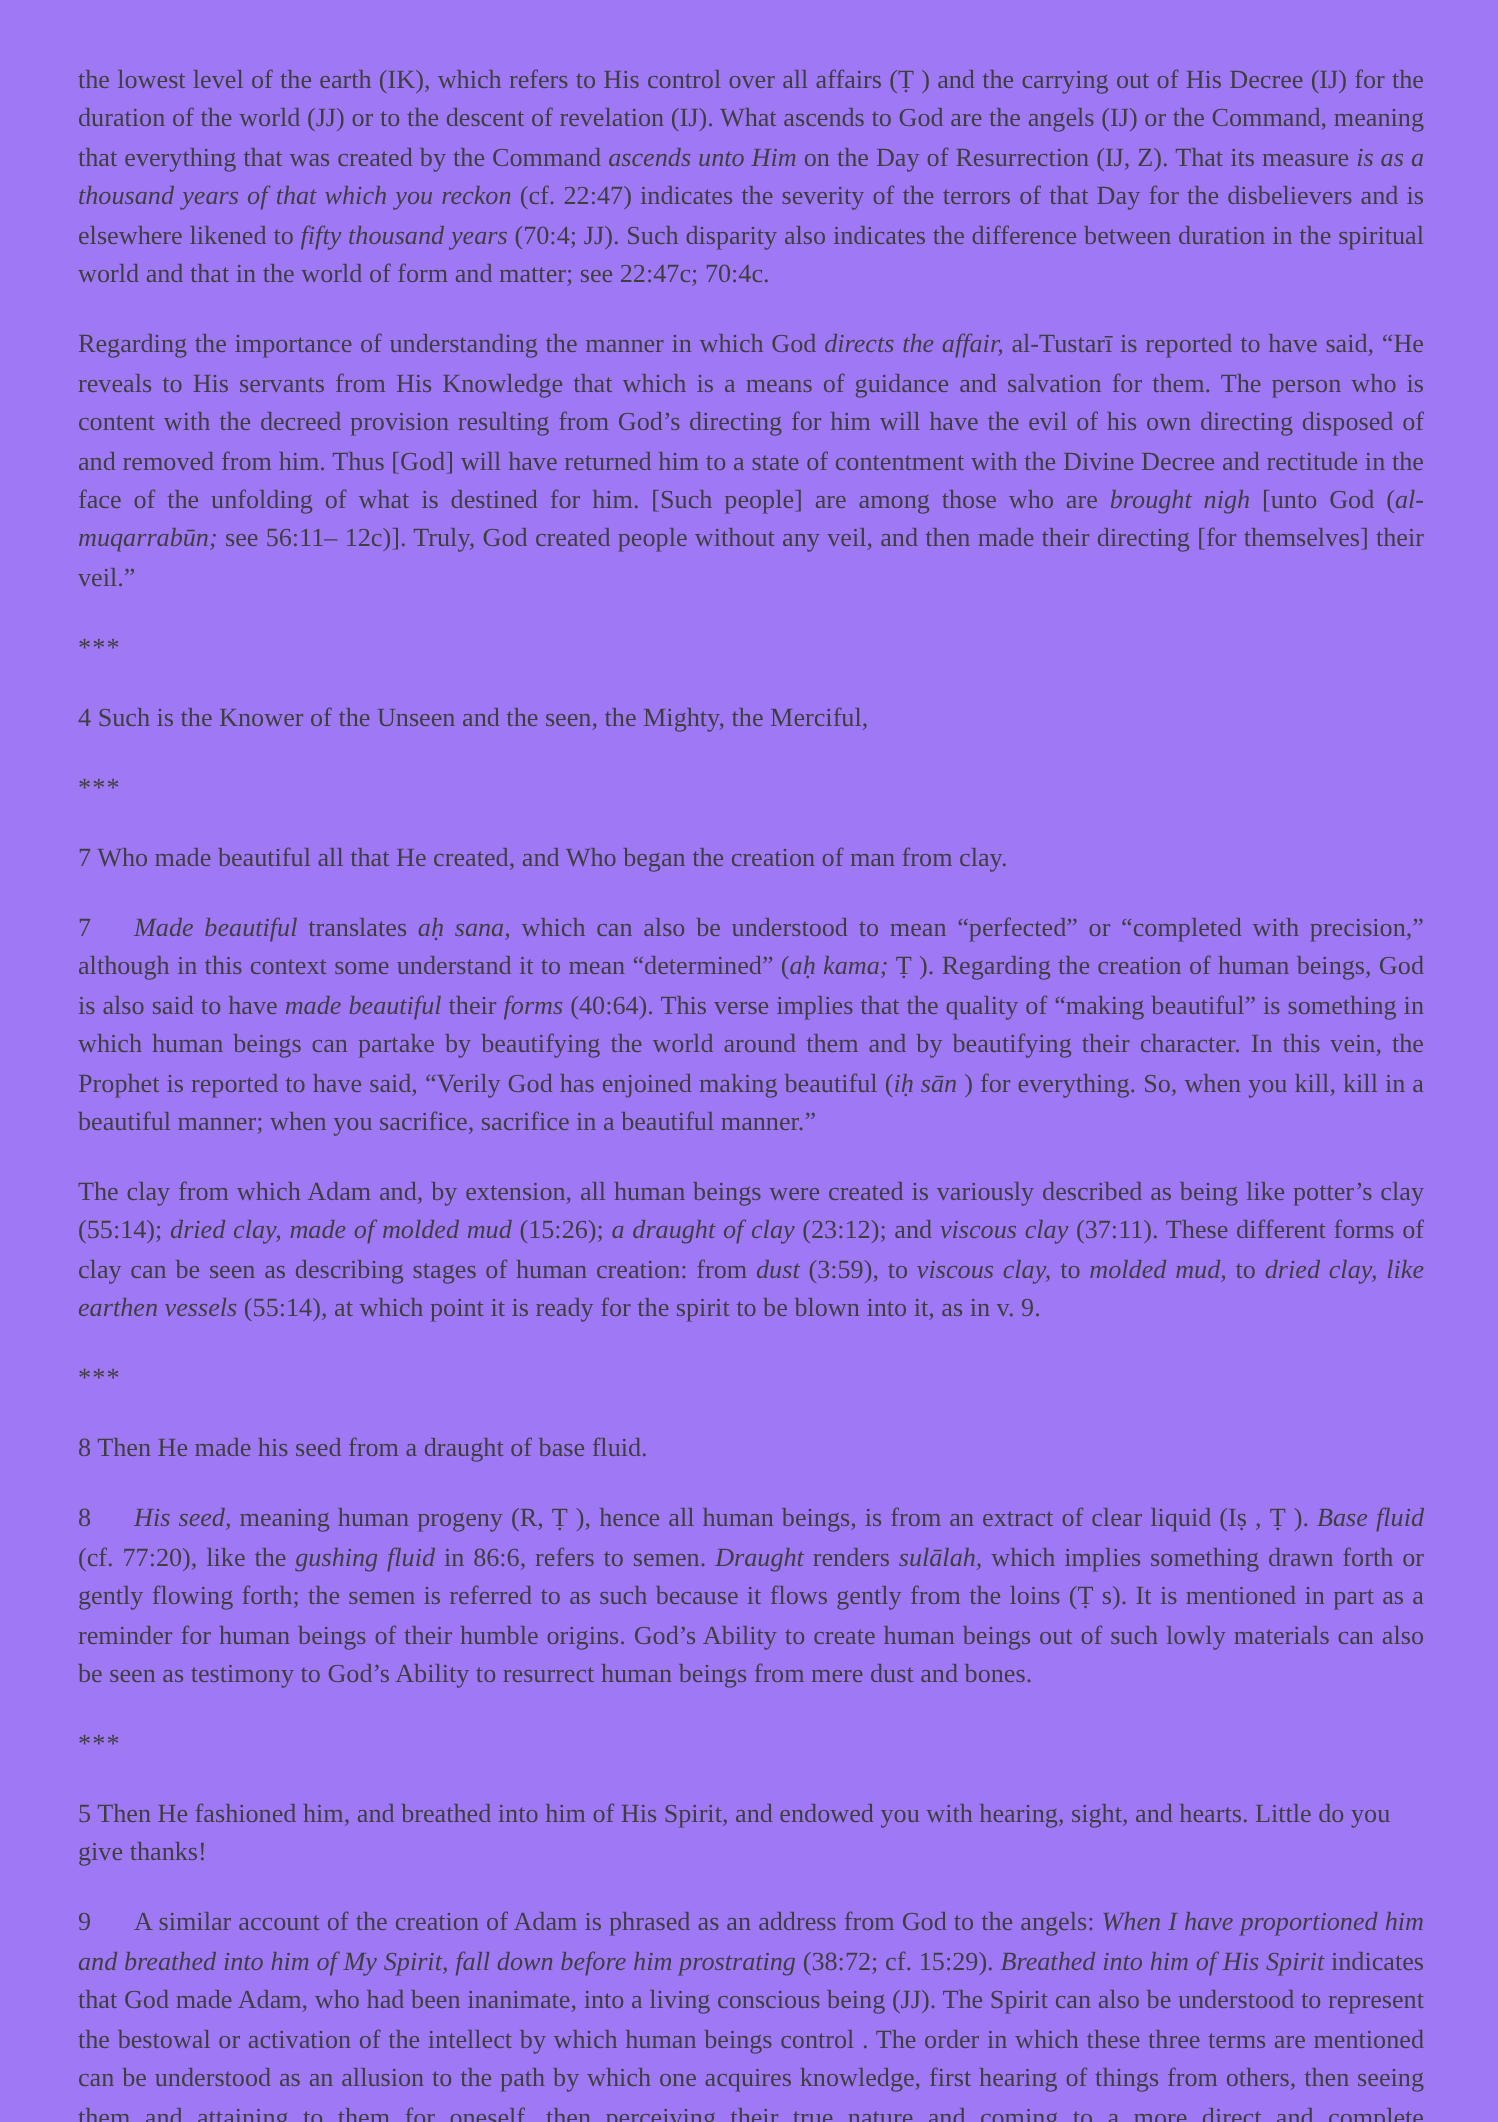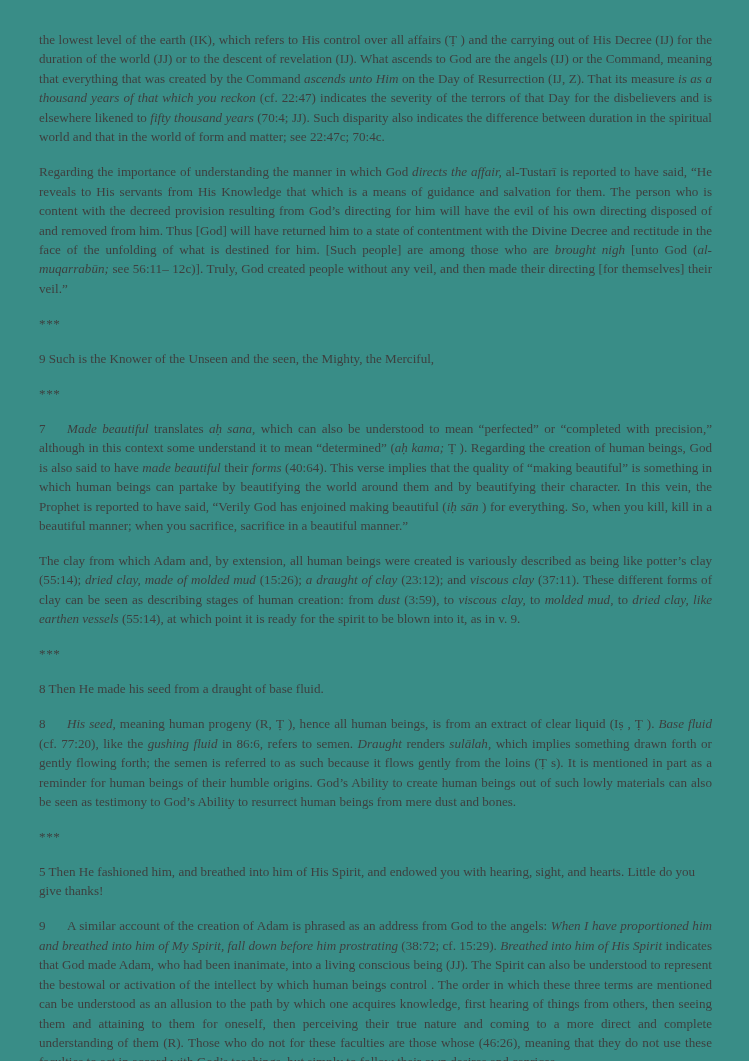--- a/index.html
+++ b/index.html
@@ -12,21 +12,21 @@
     width: 749px;
     height: 1061px;
     font-family: "Liberation Serif", "DejaVu Serif", serif;
     color: #1a1a1a;
     overflow: hidden;
   }
   .page {
     position: relative;
     width: 749px;
     height: 1061px;
-    background: #0f766e;
+    background: #8b5cf6;
     box-sizing: border-box;
     padding: 30px 37px 0 39px;
   }
   .block {
     font-size: 13.1px;
     line-height: 19.45px;
     text-align: justify;
     text-justify: inter-word;
     margin: 0 0 15.5px 0;
     color: #151515;
@@ -67,22 +67,23 @@
   }
 </style>
 </head>
 <body>
 
 <div class="page">
   <div id="content">
       <p class="block" id="para-intro-1">the lowest level of the earth (IK), which refers to His control over all affairs (Ṭ ) and the carrying out of His Decree (IJ) for the duration of the world (JJ) or to the descent of revelation (IJ). What ascends to God are the angels (IJ) or the Command, meaning that everything that was created by the Command <i>ascends unto Him</i> on the Day of Resurrection (IJ, Z). That its measure <i>is as a thousand years of that which you reckon</i> (cf. 22:47) indicates the severity of the terrors of that Day for the disbelievers and is elsewhere likened to <i>fifty thousand years</i> (70:4; JJ). Such disparity also indicates the difference between duration in the spiritual world and that in the world of form and matter; see 22:47c; 70:4c.</p>
       <p class="block" id="para-intro-2">Regarding the importance of understanding the manner in which God <i>directs the affair,</i> al-Tustarī is reported to have said, “He reveals to His servants from His Knowledge that which is a means of guidance and salvation for them. The person who is content with the decreed provision resulting from God’s directing for him will have the evil of his own directing disposed of and removed from him. Thus [God] will have returned him to a state of contentment with the Divine Decree and rectitude in the face of the unfolding of what is destined for him. [Such people] are among those who are <i>brought nigh</i> [unto God (<i>al-muqarrabūn;</i> see 56:11– 12c)]. Truly, God created people without any veil, and then made their directing [for themselves] their veil.”</p>
       <div class="sep" id="sep-1">***</div>
-      <p class="block verse" id="verse-6">9 Such is the Knower of the Unseen and the seen, the Mighty, the Merciful,</p>
+      <p class="block verse" id="verse-6">4 Such is the Knower of the Unseen and the seen, the Mighty, the Merciful,</p>
       <div class="sep" id="sep-2">***</div>
+      <p class="block verse" id="verse-7">7 Who made beautiful all that He created, and Who began the creation of man from clay.</p>
       <p class="block commentary" id="commentary-7"><span class="vnum">7</span><span><i>Made beautiful</i> translates <i>aḥ sana,</i> which can also be understood to mean “perfected” or “completed with precision,” although in this context some understand it to mean “determined” (<i>aḥ kama;</i> Ṭ ). Regarding the creation of human beings, God is also said to have <i>made beautiful</i> their <i>forms</i> (40:64). This verse implies that the quality of “making beautiful” is something in which human beings can partake by beautifying the world around them and by beautifying their character. In this vein, the Prophet is reported to have said, “Verily God has enjoined making beautiful (<i>iḥ sān</i> ) for everything. So, when you kill, kill in a beautiful manner; when you sacrifice, sacrifice in a beautiful manner.”</span></p>
       <p class="block" id="para-clay">The clay from which Adam and, by extension, all human beings were created is variously described as being like potter’s clay (55:14); <i>dried clay, made of molded mud</i> (15:26); <i>a draught of clay</i> (23:12); and <i>viscous clay</i> (37:11). These different forms of clay can be seen as describing stages of human creation: from <i>dust</i> (3:59), to <i>viscous clay,</i> to <i>molded mud,</i> to <i>dried clay, like earthen vessels</i> (55:14), at which point it is ready for the spirit to be blown into it, as in v. 9.</p>
       <div class="sep" id="sep-3">***</div>
       <p class="block verse" id="verse-8">8 Then He made his seed from a draught of base fluid.</p>
       <p class="block commentary" id="commentary-8"><span class="vnum">8</span><span><i>His seed,</i> meaning human progeny (R, Ṭ ), hence all human beings, is from an extract of clear liquid (Iṣ , Ṭ ). <i>Base fluid</i> (cf. 77:20), like the <i>gushing fluid</i> in 86:6, refers to semen. <i>Draught</i> renders <i>sulālah,</i> which implies something drawn forth or gently flowing forth; the semen is referred to as such because it flows gently from the loins (Ṭ s). It is mentioned in part as a reminder for human beings of their humble origins. God’s Ability to create human beings out of such lowly materials can also be seen as testimony to God’s Ability to resurrect human beings from mere dust and bones.</span></p>
       <div class="sep" id="sep-4">***</div>
       <p class="block verse" id="verse-9">5 Then He fashioned him, and breathed into him of His Spirit, and endowed you with hearing, sight, and hearts. Little do you give thanks!</p>
       <p class="block commentary" id="commentary-9"><span class="vnum">9</span><span>A similar account of the creation of Adam is phrased as an address from God to the angels: <i>When I have proportioned him and breathed into him of My Spirit, fall down before him prostrating</i> (38:72; cf. 15:29). <i>Breathed into him of His Spirit</i> indicates that God made Adam, who had been inanimate, into a living conscious being (JJ). The Spirit can also be understood to represent the bestowal or activation of the intellect by which human beings control  . The order in which these three terms are mentioned can be understood as an allusion to the path by which one acquires knowledge, first hearing of things from others, then seeing them and attaining to them for oneself, then perceiving their true nature and coming to a more direct and complete understanding of them (R). Those who do not  for these faculties are those whose  (46:26), meaning that they do not use these faculties to act in accord with God’s teachings, but simply to follow their own desires and caprices.</span></p>
     </div>
 </div>

